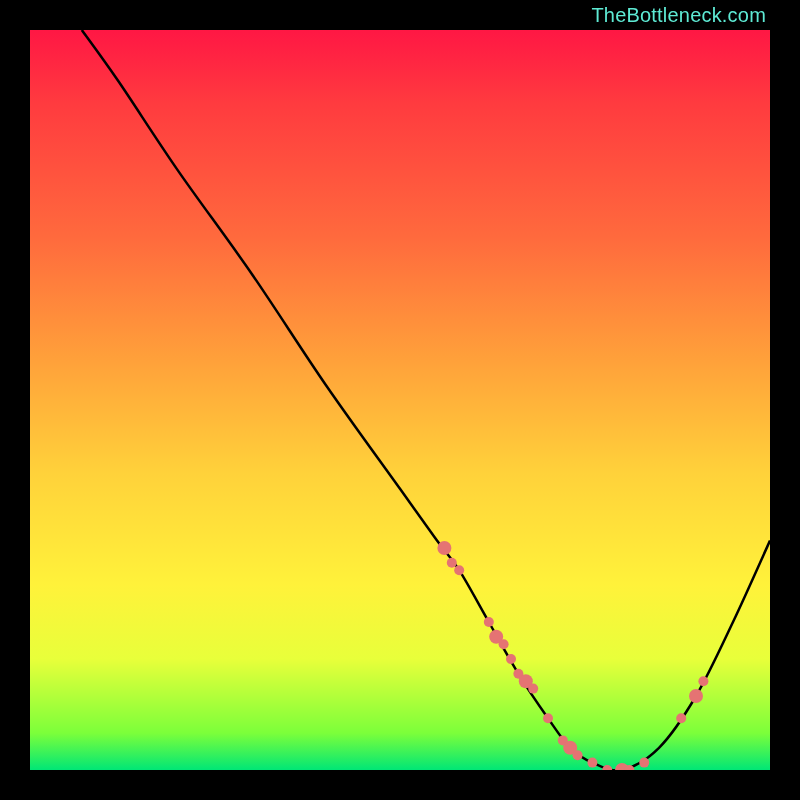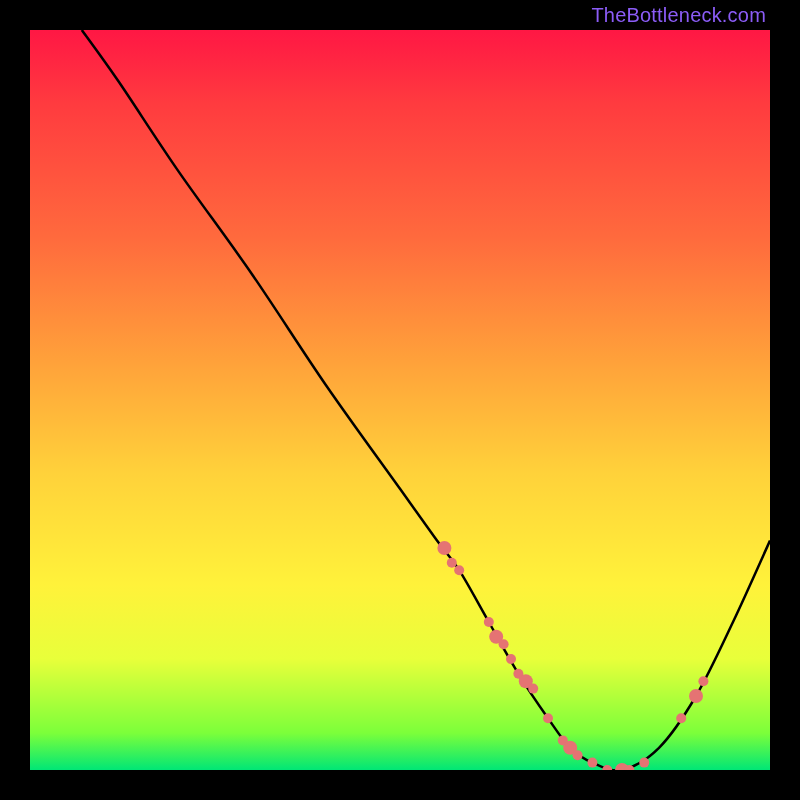--- a/index.html
+++ b/index.html
@@ -44,21 +44,21 @@
     top: 0;
     width: 740px;
     height: 740px;
   }
   .watermark {
     position: absolute;
     top: 4px;
     right: 34px;
     font-family: Arial, Helvetica, sans-serif;
     font-size: 20px;
-    color: #8b5cf6;
+    color: #5eead4;
     letter-spacing: 0.2px;
   }
 </style>
 </head>
 <body>
 
 <div class="frame">
   <div class="plot-area"></div>
   <svg class="curve" viewBox="0 0 740 740">
     <path d="M 51.800000000000004,0 C 57.96666666666667,8.633333333333326 72.76666666666667,28.366666666666635 88.8,51.799999999999955 C 104.83333333333333,75.23333333333328 125.8,108.53333333333325 148,140.5999999999999 C 170.2,172.66666666666657 197.33333333333334,208.4333333333333 222,244.2 C 246.66666666666666,279.9666666666667 271.3333333333333,319.43333333333334 296,355.2 C 320.6666666666667,390.96666666666664 351.5,432.9 370,458.8 C 388.5,484.70000000000005 397.1333333333334,497.03333333333336 407.00000000000006,510.6 C 416.86666666666673,524.1666666666667 420.56666666666666,526.6333333333334 429.2,540.2 C 437.8333333333333,553.7666666666667 448.93333333333334,574.7333333333333 458.8,592 C 468.6666666666667,609.2666666666667 478.53333333333336,627.7666666666667 488.40000000000003,643.8 C 498.2666666666667,659.8333333333333 509.3666666666667,675.8666666666667 518,688.2 C 526.6333333333333,700.5333333333334 532.8,710.4 540.1999999999999,717.8 C 547.5999999999999,725.1999999999999 553.7666666666667,728.9 562.4,732.6 C 571.0333333333333,736.3000000000001 580.9,742.4666666666667 592,740 C 603.1,737.5333333333333 616.6666666666666,730.1333333333333 629,717.8 C 641.3333333333334,705.4666666666666 653.6666666666666,686.9666666666667 666,666 C 678.3333333333334,645.0333333333333 690.6666666666666,617.9 703,592 C 715.3333333333334,566.1 733.8333333333334,524.1666666666667 740,510.6" id="curve-path" fill="none" stroke="#000000" stroke-width="2.5"></path>

